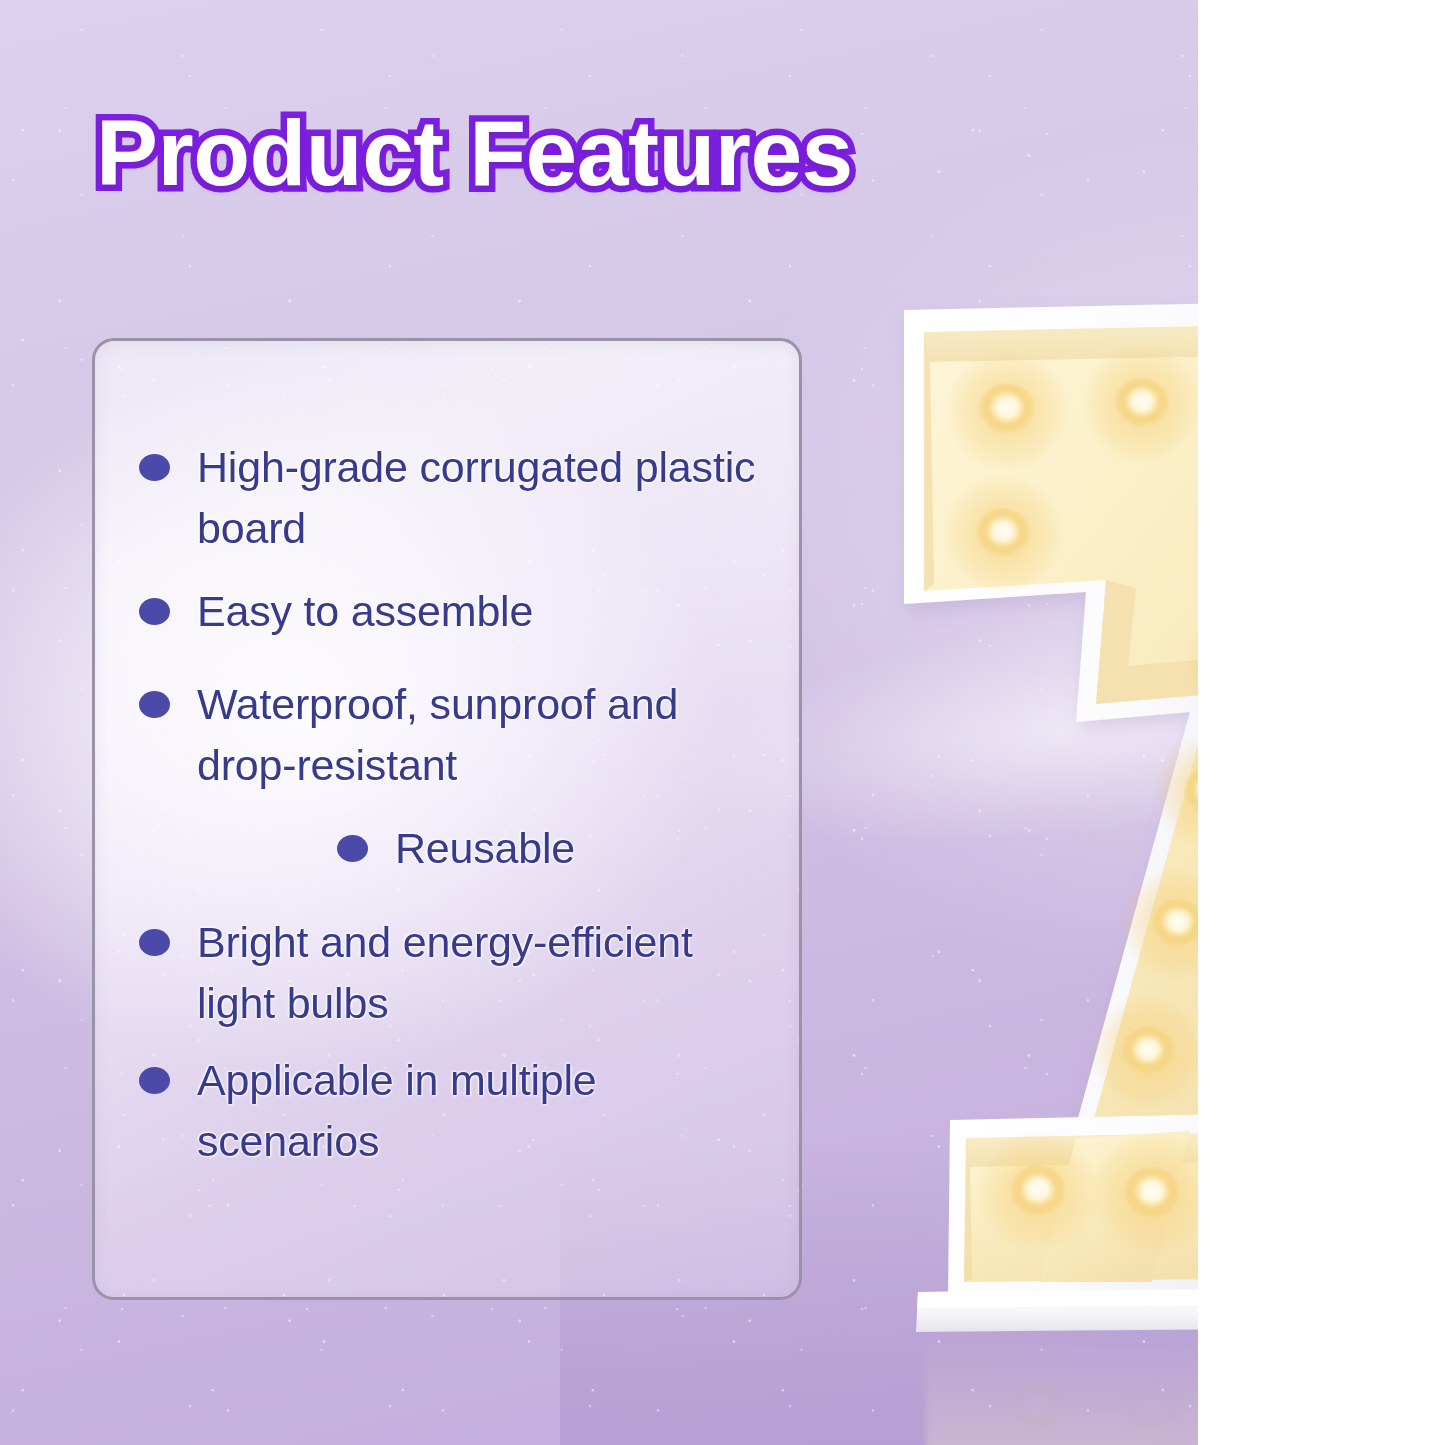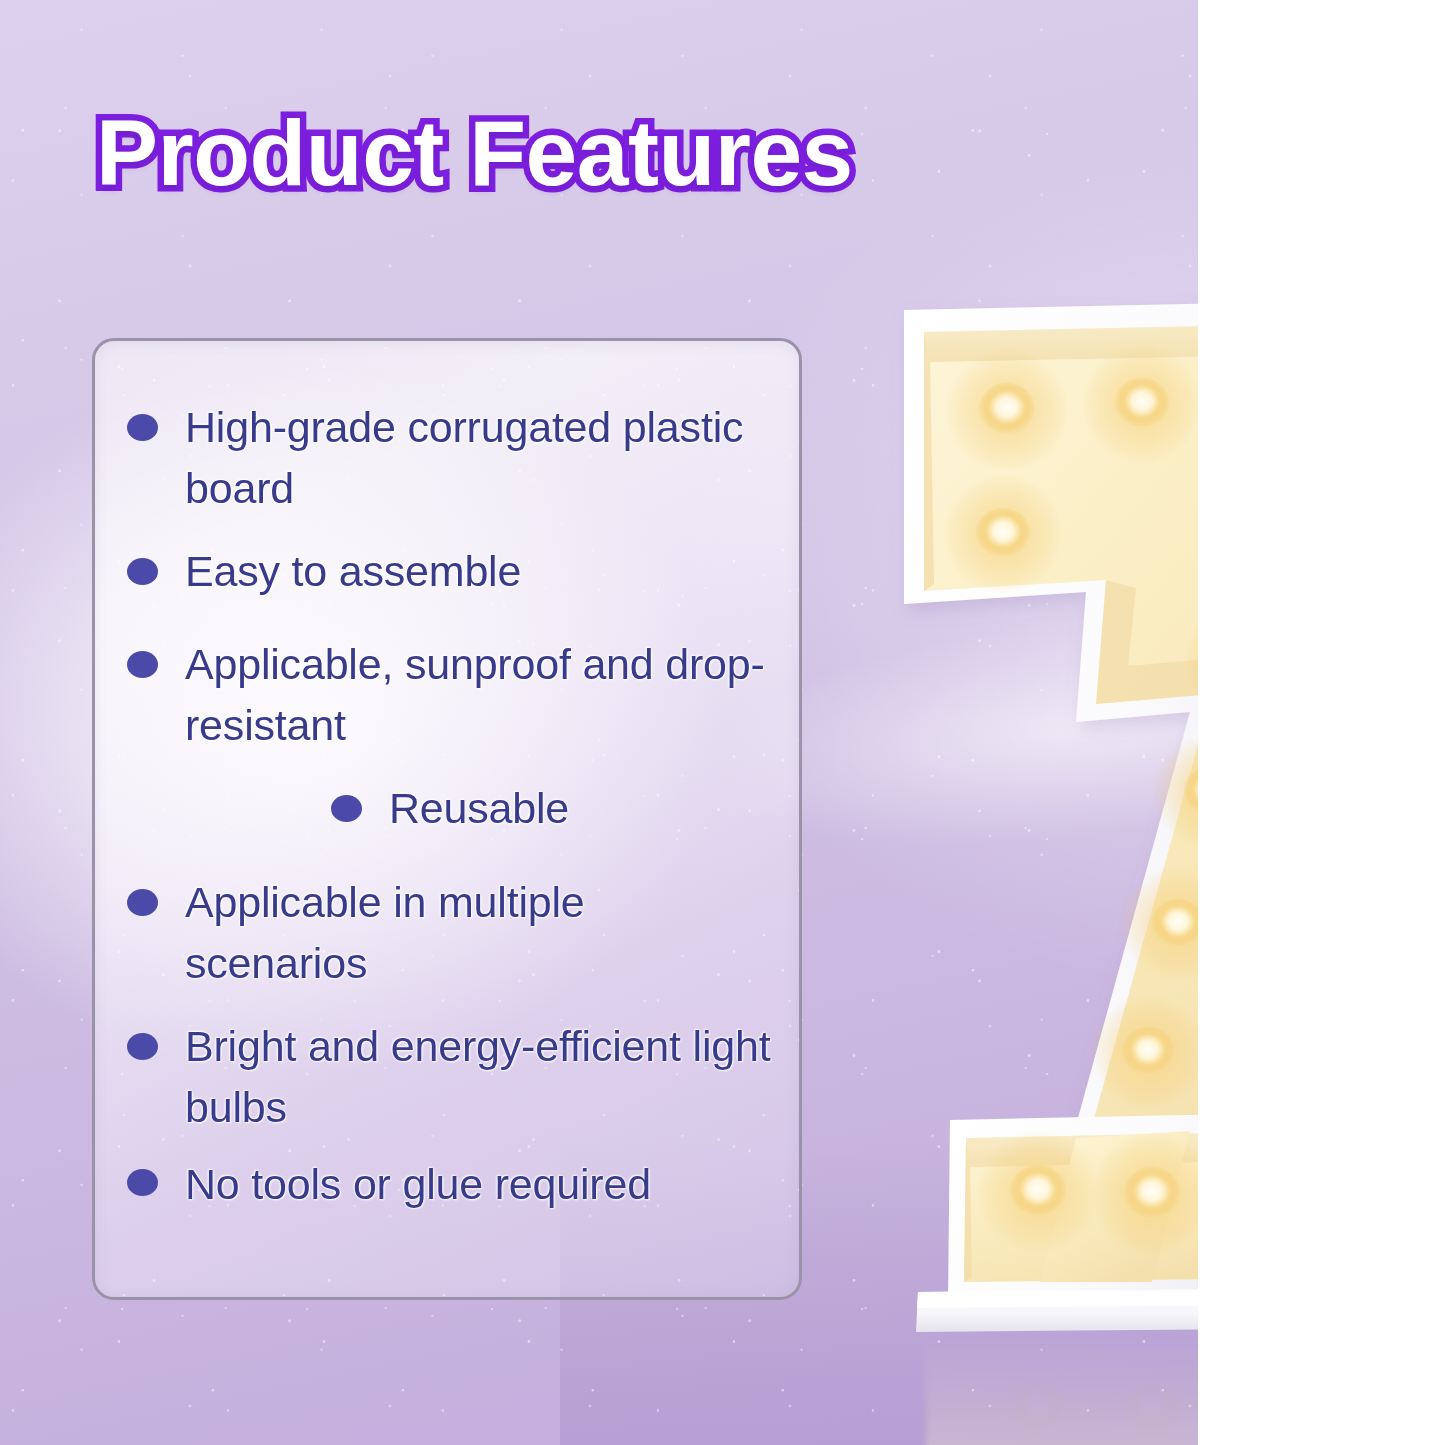--- a/index.html
+++ b/index.html
@@ -111,21 +111,22 @@
       radial-gradient(circle at 18% 30%, rgba(255,255,255,.95) 0 1.1px, transparent 1.6px),
       radial-gradient(circle at 52% 66%, rgba(255,255,255,.85) 0 1.2px, transparent 1.7px),
       radial-gradient(circle at 79% 22%, rgba(255,255,255,.8) 0 1px, transparent 1.5px),
       radial-gradient(circle at 37% 84%, rgba(255,255,255,.9) 0 1.2px, transparent 1.7px);
     background-size:160px 180px, 200px 150px, 145px 205px, 185px 165px;
   }
 
   #feature-list {
     position:relative;
     list-style:none;
-    padding:56px 26px 0 32px;
+    padding:56px 26px 0 44px;
+    margin-top:40px;
   }
   .feature-item {
     display:flex;
     align-items:flex-start;
     margin-bottom:30px;
   }
   .feature-bullet {
     flex:0 0 auto;
     width:31px; height:27px;
     border-radius:50%;
@@ -207,42 +208,38 @@
         <span class="feature-text">High-grade corrugated plastic board</span>
       </li>
 
       <li class="feature-item i1">
         <span class="feature-bullet"></span>
         <span class="feature-text">Easy to assemble</span>
       </li>
 
       <li class="feature-item i2">
         <span class="feature-bullet"></span>
-        <span class="feature-text">Applicable, sunproof and drop-resistant</span>
+        <span class="feature-text">Waterproof, sunproof and drop-resistant</span>
       </li>
 
       <li class="feature-item i3">
         <span class="feature-bullet"></span>
         <span class="feature-text">Reusable</span>
       </li>
 
+      <li class="feature-item i5">
+        <span class="feature-bullet"></span>
+        <span class="feature-text">Bright and energy-efficient  light bulbs</span>
+      </li>
+
       <li class="feature-item i4">
         <span class="feature-bullet"></span>
         <span class="feature-text">Applicable in multiple scenarios</span>
       </li>
 
-      <li class="feature-item i5">
-        <span class="feature-bullet"></span>
-        <span class="feature-text">Bright and energy-efficient  light bulbs</span>
-      </li>
-
-      <li class="feature-item i6">
-        <span class="feature-bullet"></span>
-        <span class="feature-text">No tools or glue required</span>
-      </li>
 
     </ul>
   </div>
 
   <div id="marquee-wrap">
     <div id="marquee-figure">
       <svg viewBox="0 0 500 1040" xmlns="http://www.w3.org/2000/svg" aria-hidden="true">
         <defs>
           <linearGradient id="faceGrad" x1="0" y1="0" x2="0.55" y2="1">
             <stop offset="0%" stop-color="#fdf5d9"></stop>

